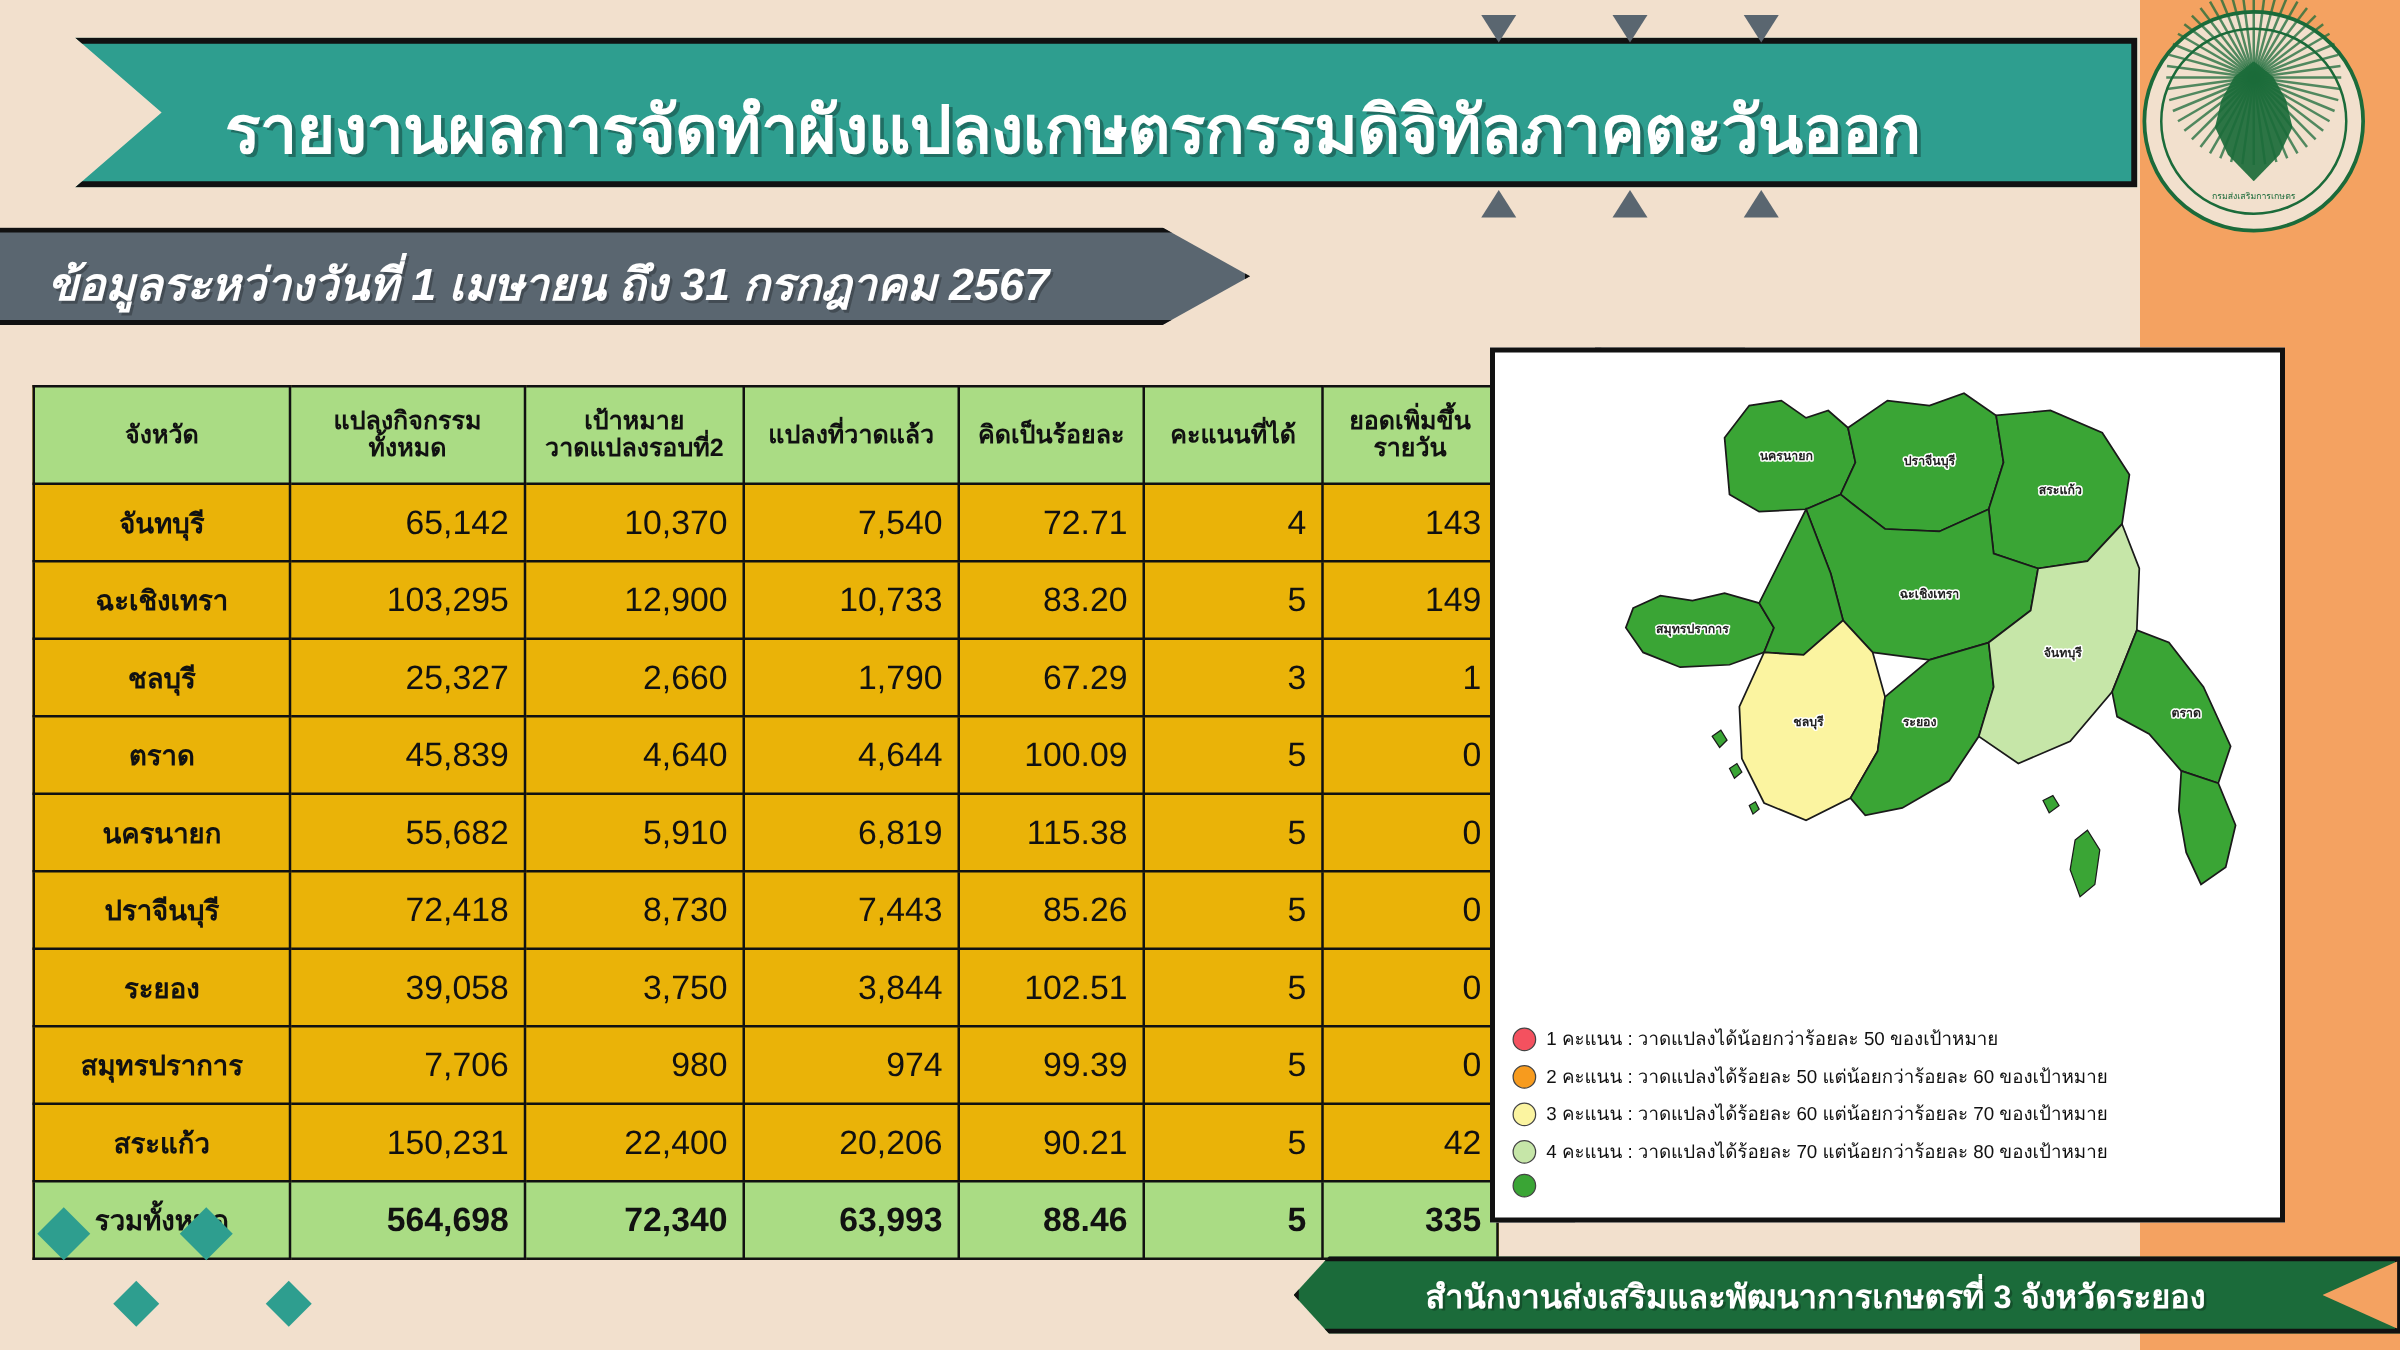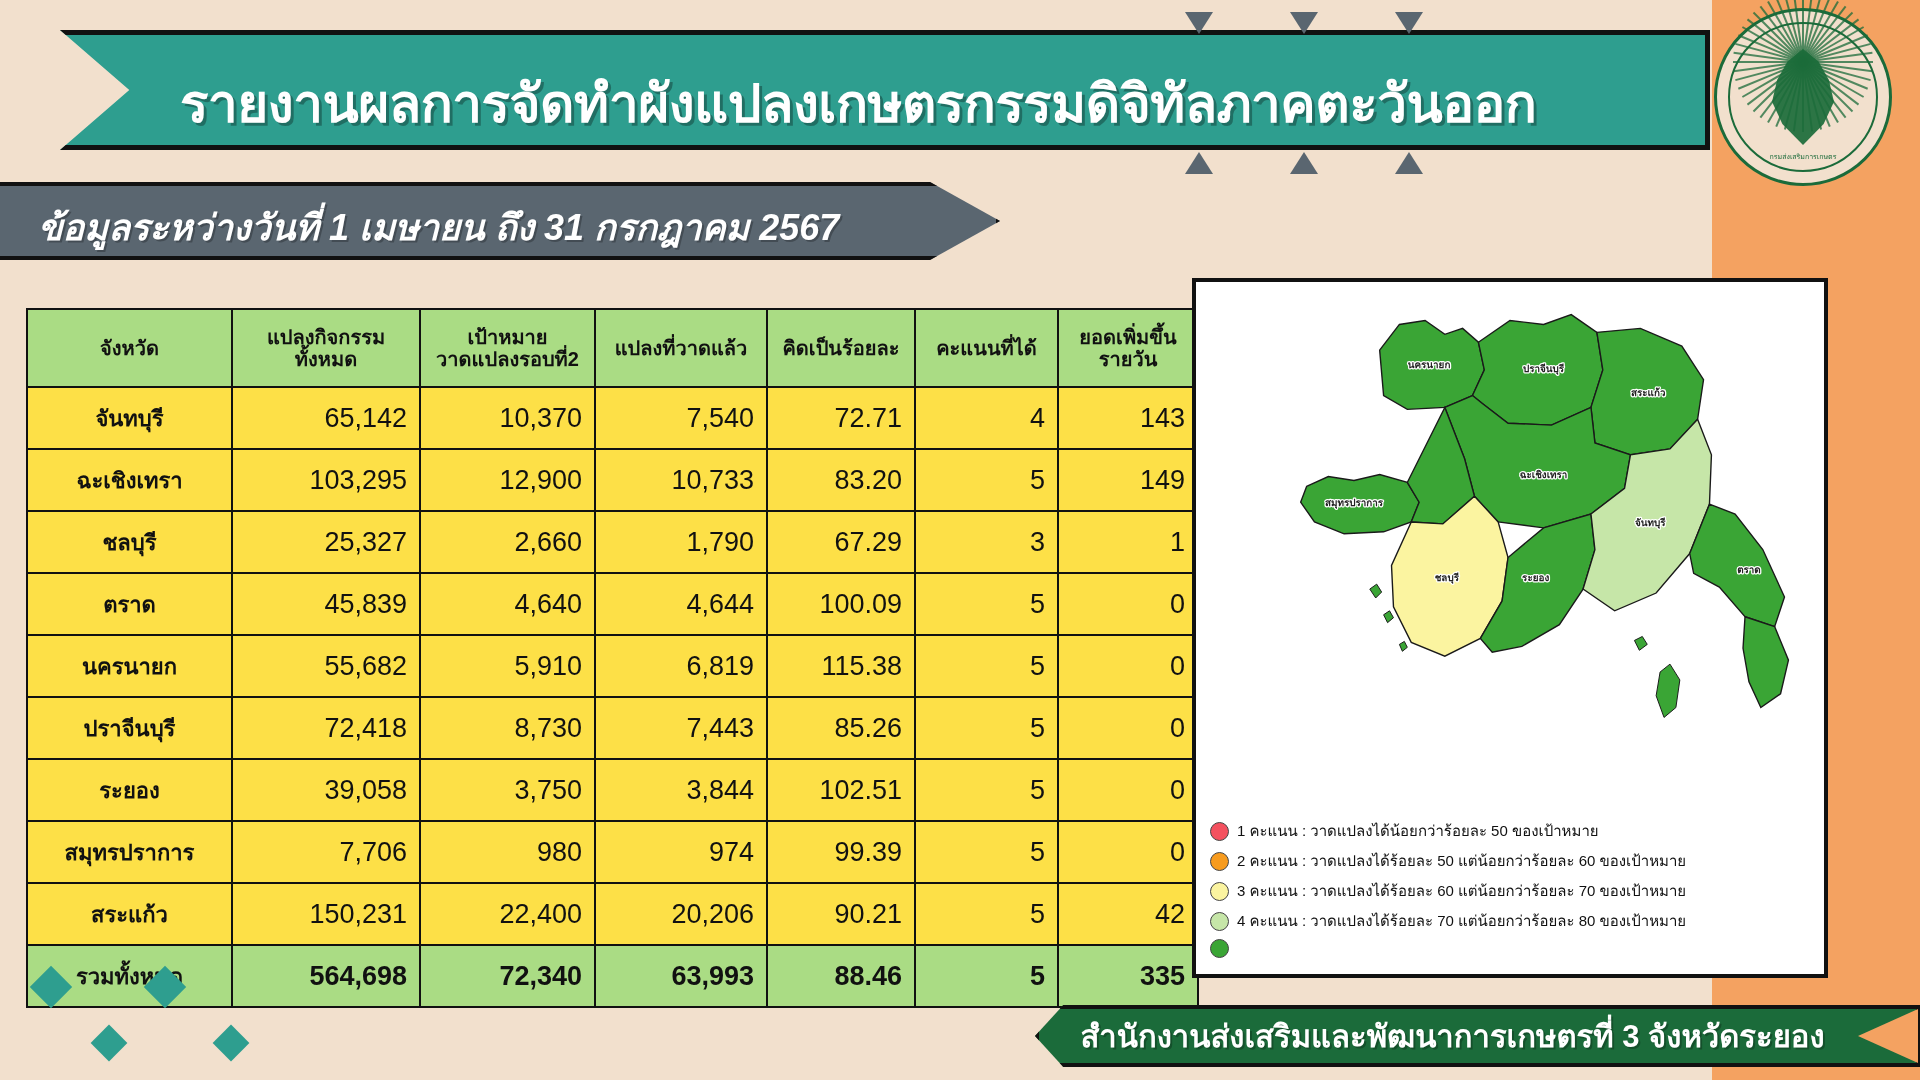--- a/index.html
+++ b/index.html
@@ -149,21 +149,21 @@
   
   .table-wrap {
     position: absolute;
     left: 26px; top: 308px;
     width: 1155px;
     z-index: 3;
   }
   table.report {
     border-collapse: collapse;
     width: 100%;
-    background: #fde047;
+    background: #eab308;
     table-layout: fixed;
   }
   table.report th,
   table.report td {
     border: 2.5px solid #111;
     font-size: 21px;
     color: #111;
     height: 62px;
     padding: 2px 12px;
   }
@@ -278,21 +278,21 @@
   .footer-ribbon::after {
     content: "";
     position: absolute;
     right: -2px; top: 0;
     width: 60px; height: 100%;
     background: #f4a261;
     clip-path: polygon(100% 0, 100% 100%, 0 50%);
   }
   .footer-text {
     color: #ffffff;
-    font-size: 31px;
+    font-size: 26px;
     font-weight: bold;
     text-shadow: 2px 2px 0 rgba(0,0,0,0.25);
     white-space: nowrap;
     padding-right: 50px;
   }
 
   
   .diamond {
     position: absolute;
     background: #2e9e8f;

